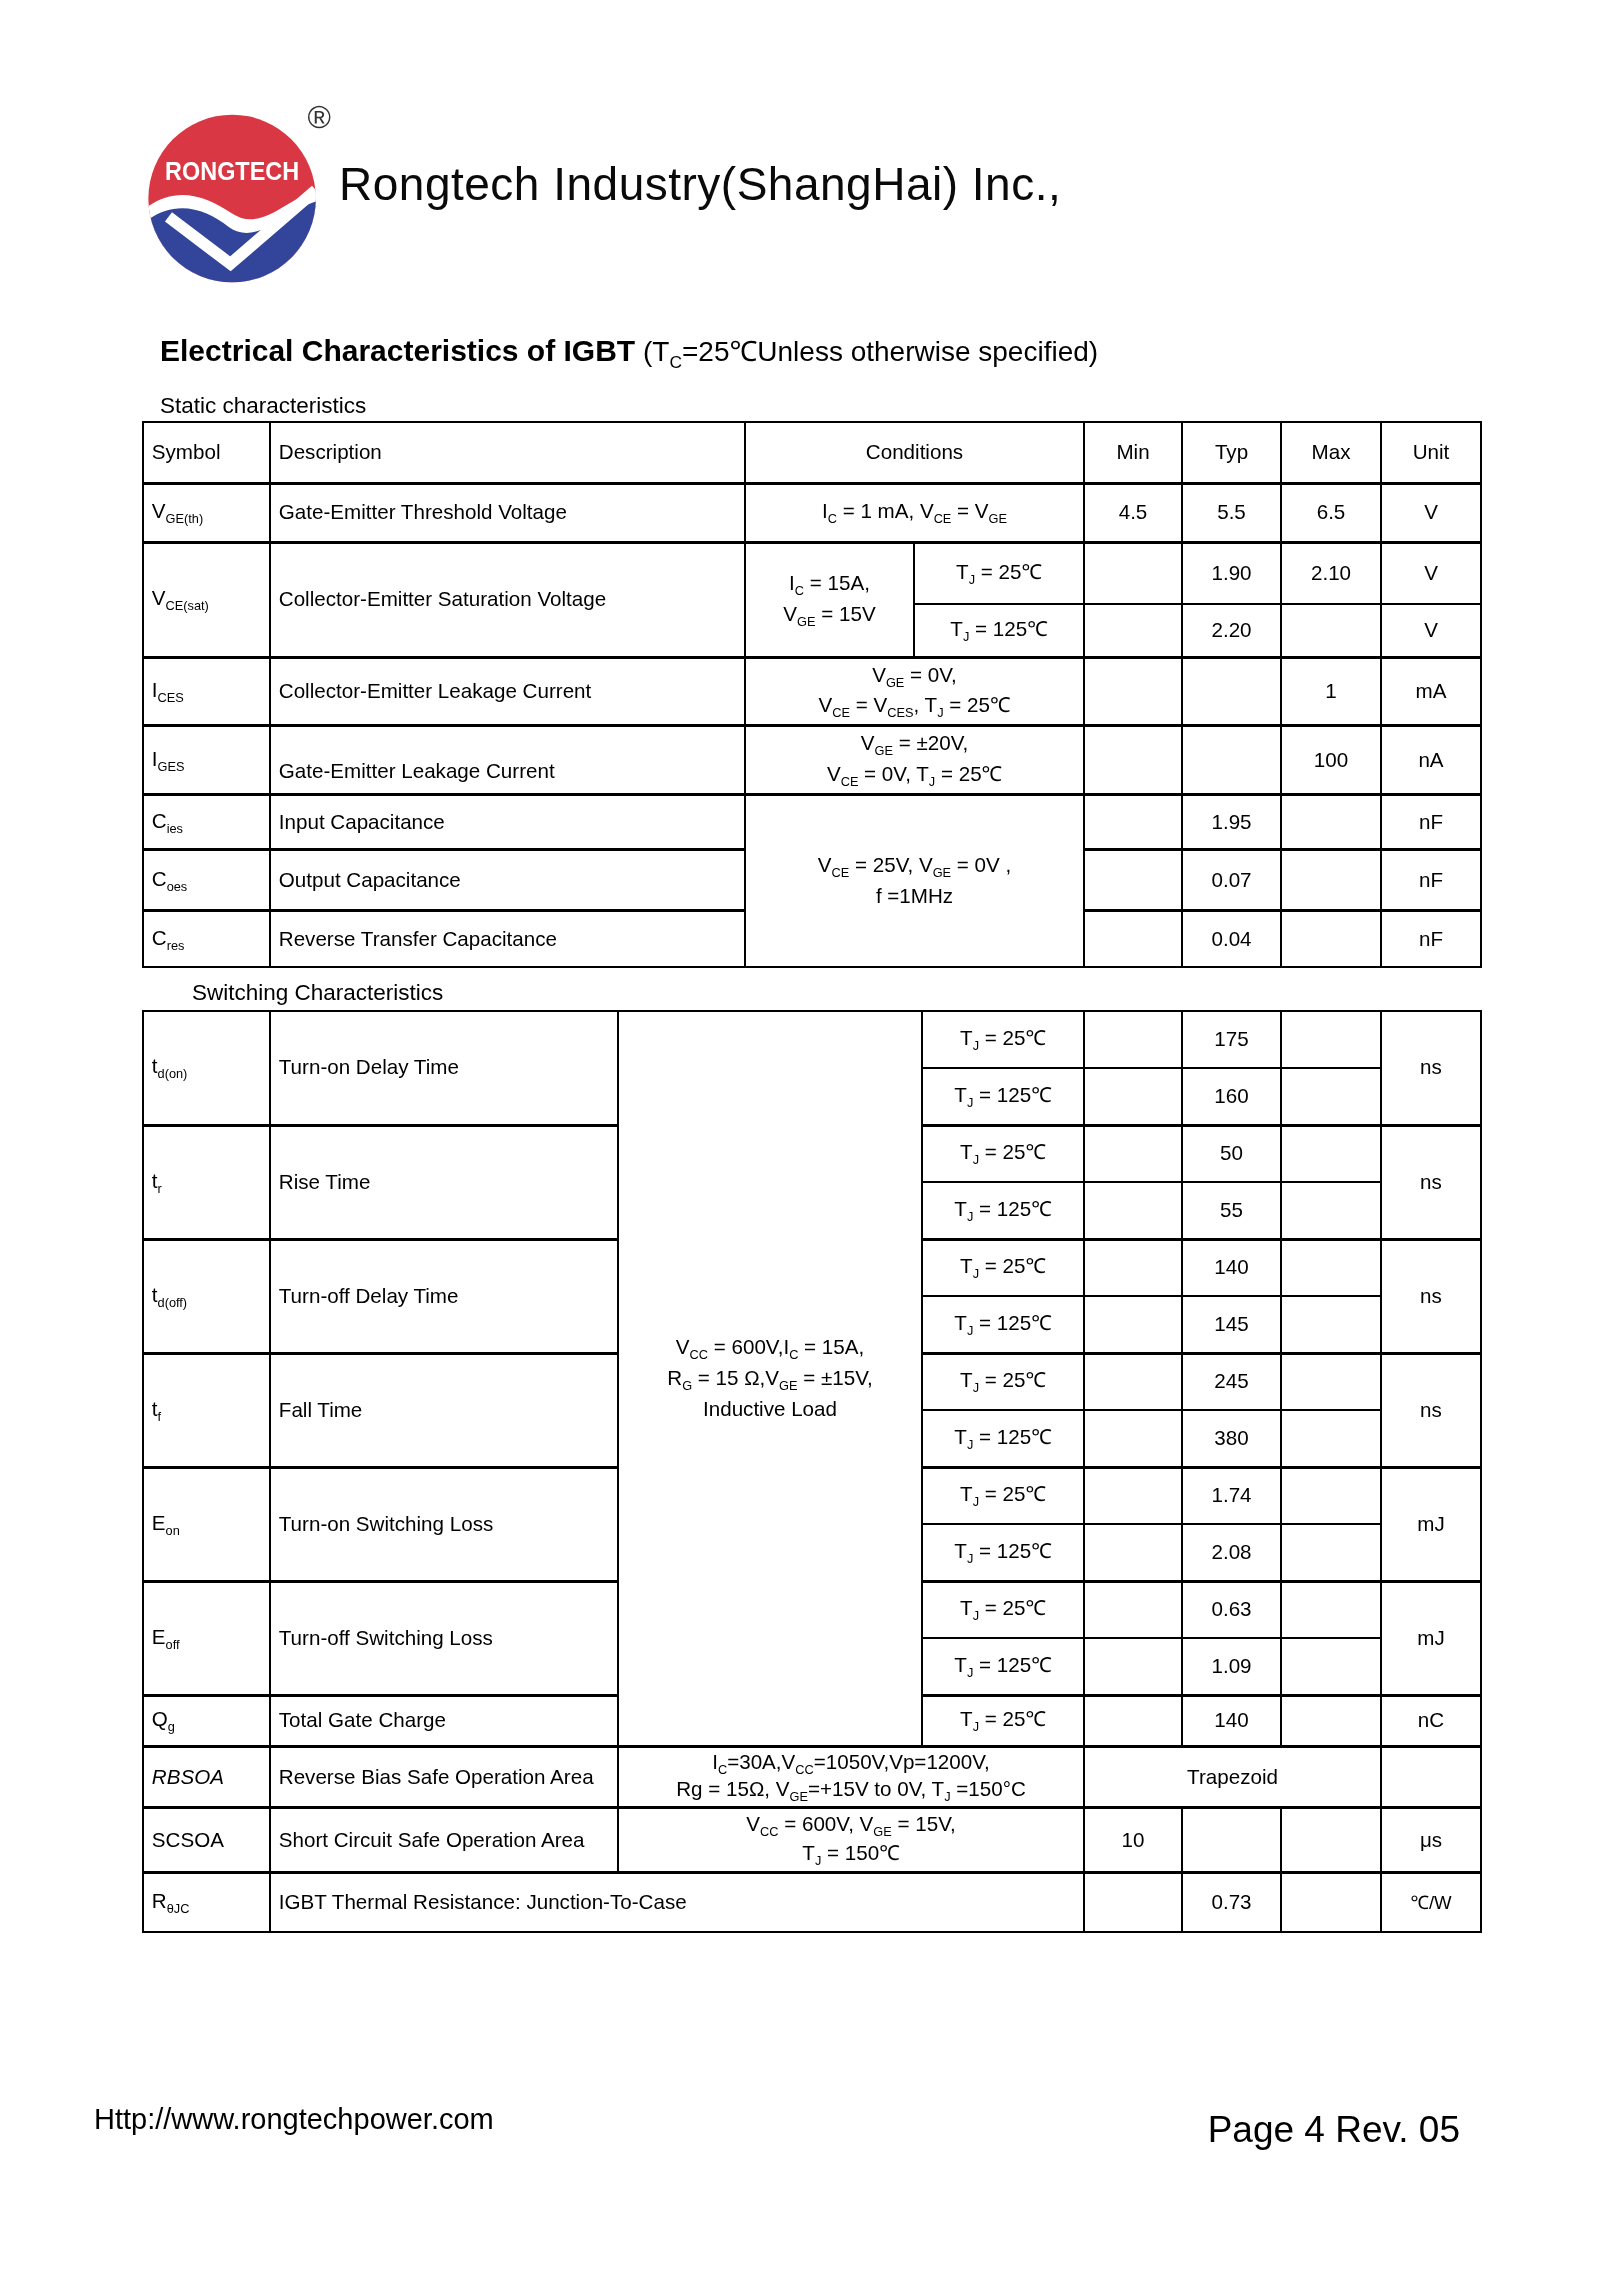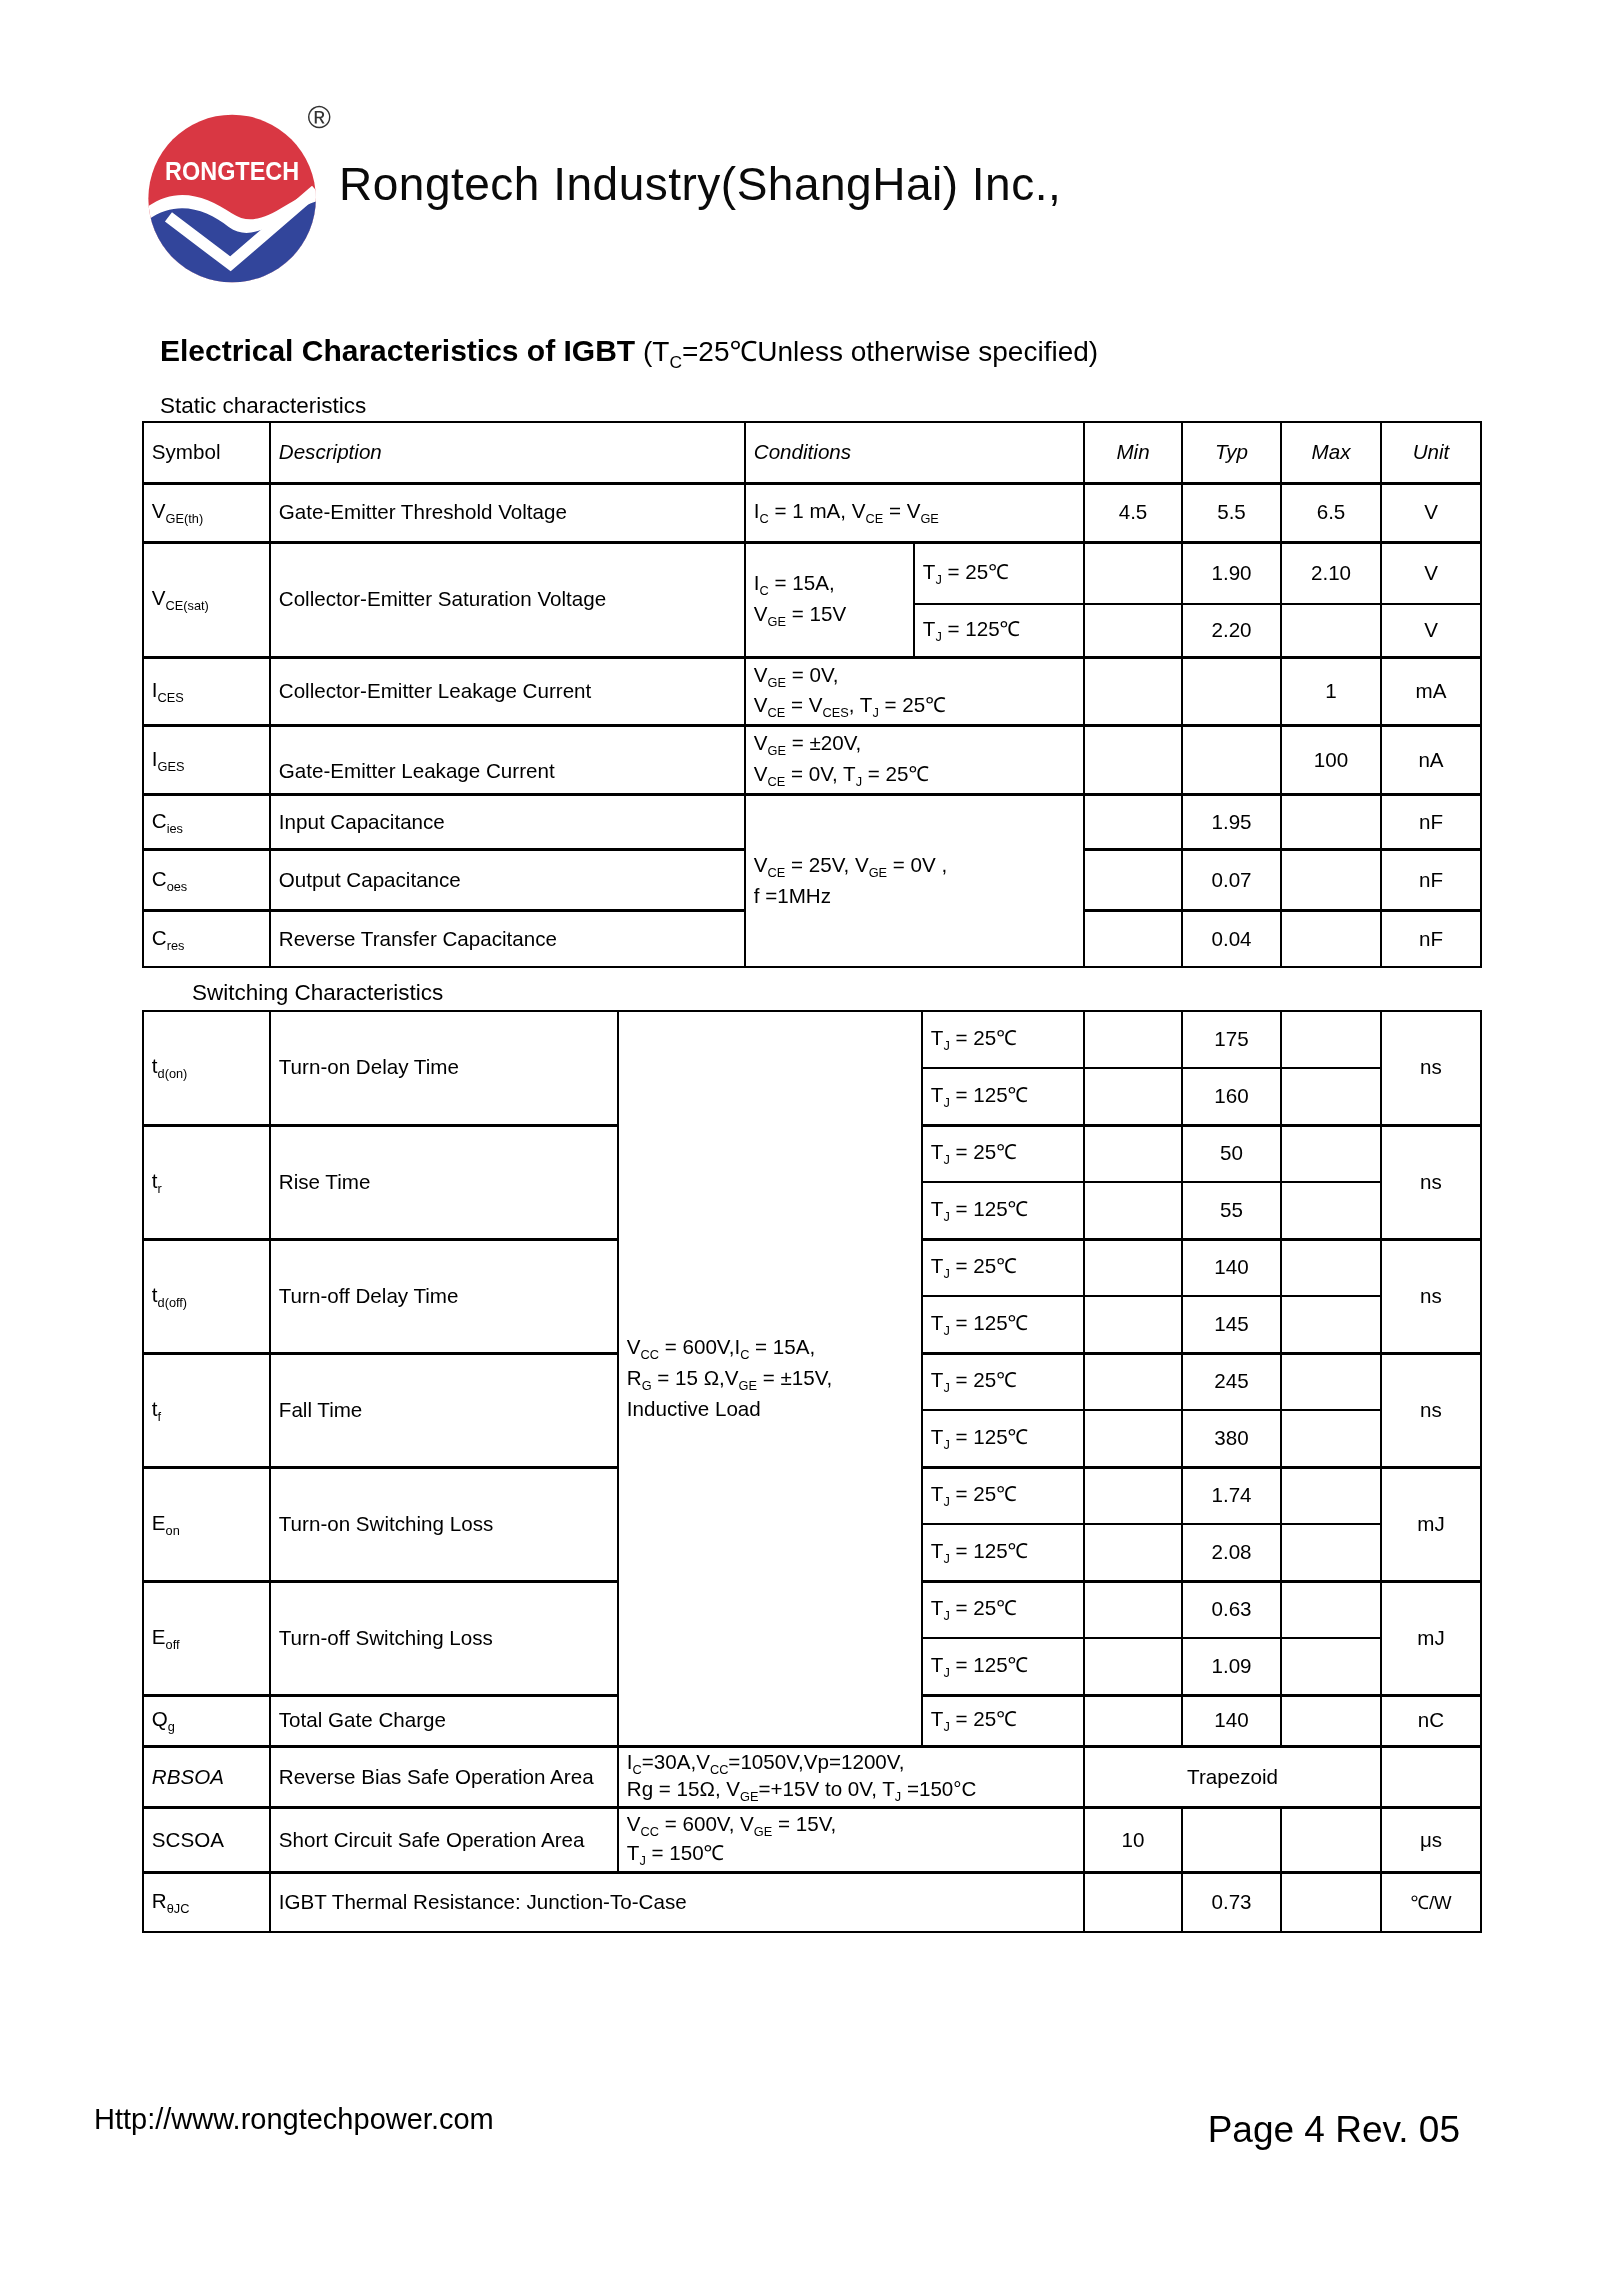--- a/index.html
+++ b/index.html
@@ -18,24 +18,24 @@
   .sec-label{left:160px;font-size:22.5px;}
 
   
   table.spec{border-collapse:collapse;table-layout:fixed;position:absolute;left:142px;
              width:1338px;border:2.9px solid #000;background:#fff;}
   table.spec td{border:2px solid #000;font-size:20.6px;padding:2px 7.8px;
                 vertical-align:middle;overflow:hidden;line-height:1.4;}
   tr.mj{border-top:3.9px solid #000;}
   td.sym{font-size:22.5px;padding-left:11.8px;}
   td.hsym{vertical-align:bottom;padding-bottom:5.9px;font-size:21.6px;}
-  td.hd{font-size:21.6px;font-style:italic;}
+  td.hd{font-size:21.6px;}
   td.desc{padding-left:13.7px;}
   td.desc2{padding-left:13.7px;line-height:1.15;}
-  td.cond{padding-left:11.8px;}
+  td.cond{padding-left:11.8px;text-align:center;}
   td.val{text-align:center;padding:2px 3.9px;}
   td.unit{text-align:center;padding:2px 3.9px;}
 
   
   .footer-url{left:94px;top:2103px;font-size:29px;}
   .footer-page{right:160px;top:2109px;font-size:37px;}
 </style>
 </head>
 <body>
 

